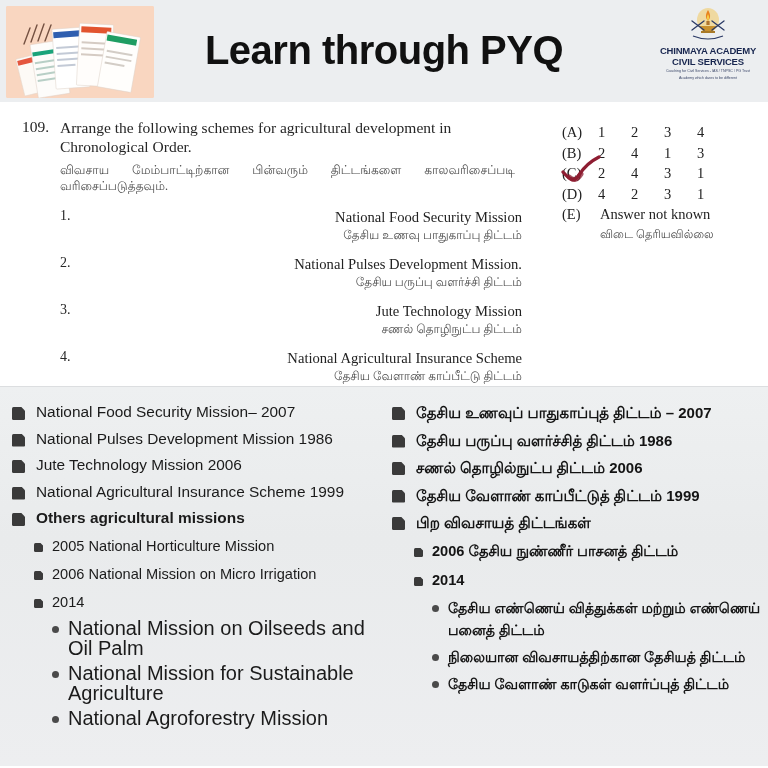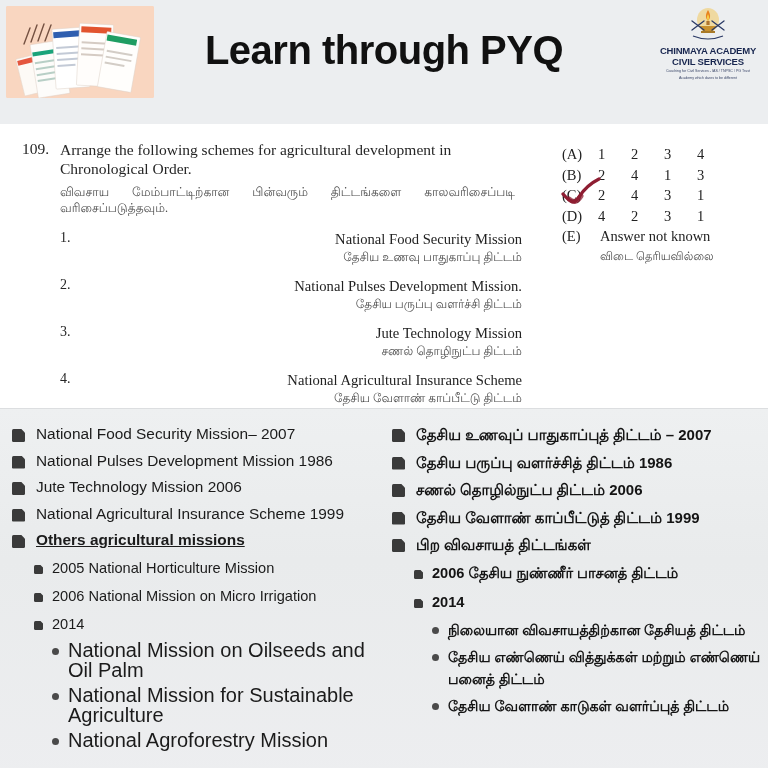--- a/index.html
+++ b/index.html
@@ -17,21 +17,21 @@
   .page {
     position: relative;
     width: 768px;
     height: 768px;
     background: #ffffff;
   }
 
   
   .header {
     position: relative;
-    height: 124px;
+    height: 102px;
     background: #eceef0;
     display: flex;
     align-items: center;
   }
   .header-thumb {
     position: absolute;
     left: 6px;
     top: 6px;
     width: 148px;
     height: 92px;
@@ -241,21 +241,21 @@
     margin-right: 9px;
     margin-top: 8px;
   }
 
   .n-text {
     font-size: 15.4px;
     line-height: 20px;
     color: #1b1b1b;
     font-family: "Liberation Sans", sans-serif;
   }
-  .n-text.bold { font-weight: bold; text-decoration: underline; }
+  .n-text.bold { font-weight: bold; }
   .n-text.l2 { font-size: 14.6px; }
   .n-text.l3 { font-size: 20px; }
 
   .n-text.ta {
     font-weight: bold;
     font-size: 15px;
     line-height: 21px;
     color: #141414;
   }
   .n-text.ta.l2 { font-size: 14.6px; }
@@ -506,25 +506,25 @@
           <span class="bullet-sq small"></span>
           <span class="n-text ta l2">2006 தேசிய நுண்ணீர் பாசனத் திட்டம்</span>
         </div>
         <div class="n-row lvl2">
           <span class="bullet-sq small"></span>
           <span class="n-text ta l2">2014</span>
         </div>
 
         <div class="n-row lvl3">
           <span class="bullet-dot"></span>
-          <span class="n-text ta l3">நிலையான விவசாயத்திற்கான தேசியத் திட்டம்</span>
+          <span class="n-text ta l3">தேசிய எண்ணெய் வித்துக்கள் மற்றும் எண்ணெய் பனைத் திட்டம்</span>
         </div>
         <div class="n-row lvl3">
           <span class="bullet-dot"></span>
-          <span class="n-text ta l3">தேசிய எண்ணெய் வித்துக்கள் மற்றும் எண்ணெய் பனைத் திட்டம்</span>
+          <span class="n-text ta l3">நிலையான விவசாயத்திற்கான தேசியத் திட்டம்</span>
         </div>
         <div class="n-row lvl3">
           <span class="bullet-dot"></span>
           <span class="n-text ta l3">தேசிய வேளாண் காடுகள் வளர்ப்புத் திட்டம்</span>
         </div>
       </div>
 
     </div>
   </div>
 

